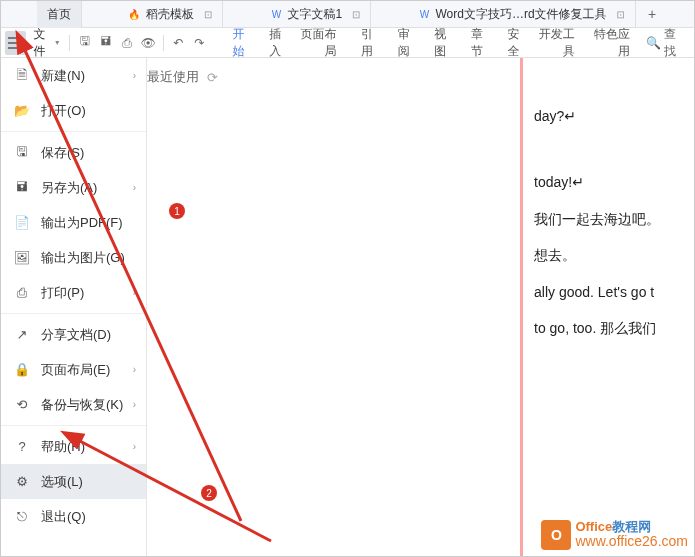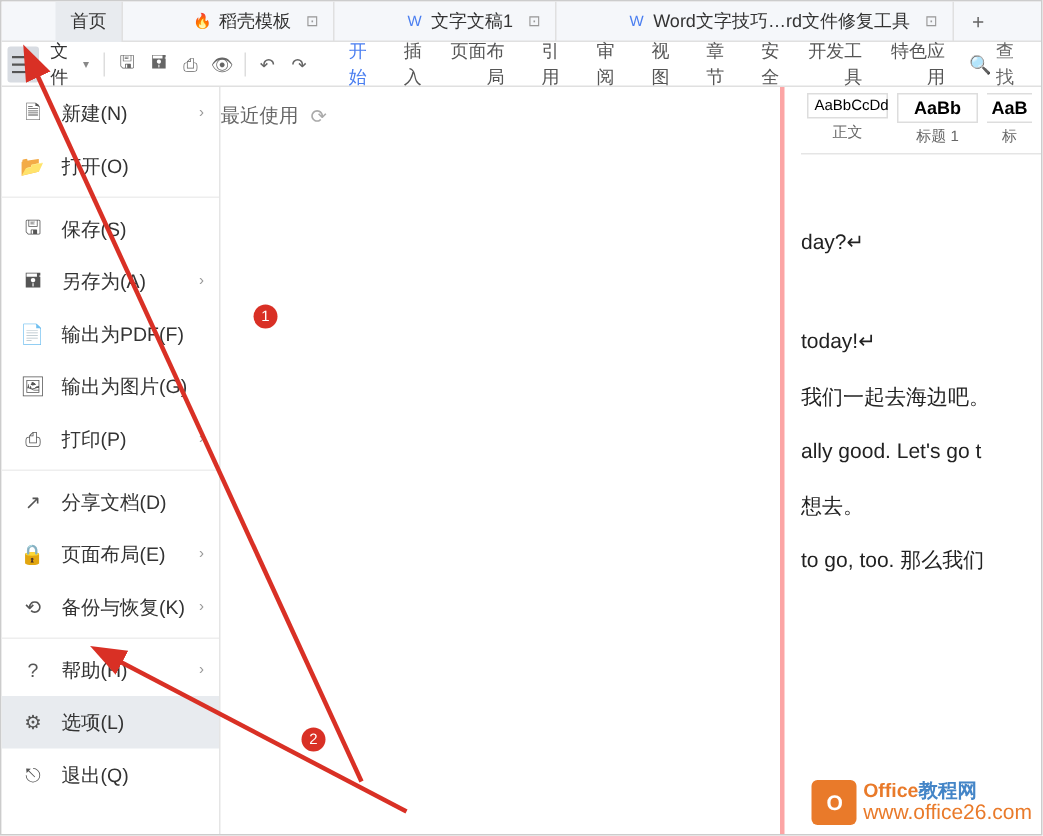--- a/index.html
+++ b/index.html
@@ -185,40 +185,26 @@
 </div>
 
 <div class="recent-panel">
   <div class="recent-header">
     <span>最近使用</span>
     <span style="color:#aaa">⟳</span>
   </div>
 </div>
 
 <div class="content-area">
-  <div class="style-row">
-    <div style="display:flex;flex-direction:column;align-items:center">
-      <div class="style-box">AaBbCcDd</div>
-      <div class="style-label">正文</div>
-    </div>
-    <div style="display:flex;flex-direction:column;align-items:center">
-      <div class="style-box main" style="font-weight:bold">AaBb</div>
-      <div class="style-label">标题 1</div>
-    </div>
-    <div style="display:flex;flex-direction:column;align-items:center;overflow:hidden;width:30px">
-      <div class="style-box main" style="font-weight:bold">AaB</div>
-      <div class="style-label">标</div>
-    </div>
-  </div>
   <div class="doc-content">
     <div class="doc-line">day?↵</div>
     <div class="doc-line" style="margin-top:30px">today!↵</div>
     <div class="doc-line">我们一起去海边吧。</div>
+    <div class="doc-line">想去。</div>
     <div class="doc-line">ally good. Let's go t</div>
-    <div class="doc-line">想去。</div>
     <div class="doc-line">to go, too. 那么我们</div>
     <div class="doc-line" style="margin-left:-180px">Then let's go together</div>
   </div>
 </div>
 
 <svg class="arrow-svg" style="left:0;top:0" width="695" height="557">
   <defs>
       <marker id="ah1" markerWidth="10" markerHeight="10" refX="2" refY="3" orient="auto">
         <path d="M0,0 L0,6 L8,3 z" fill="#d93025"></path>
       </marker>

